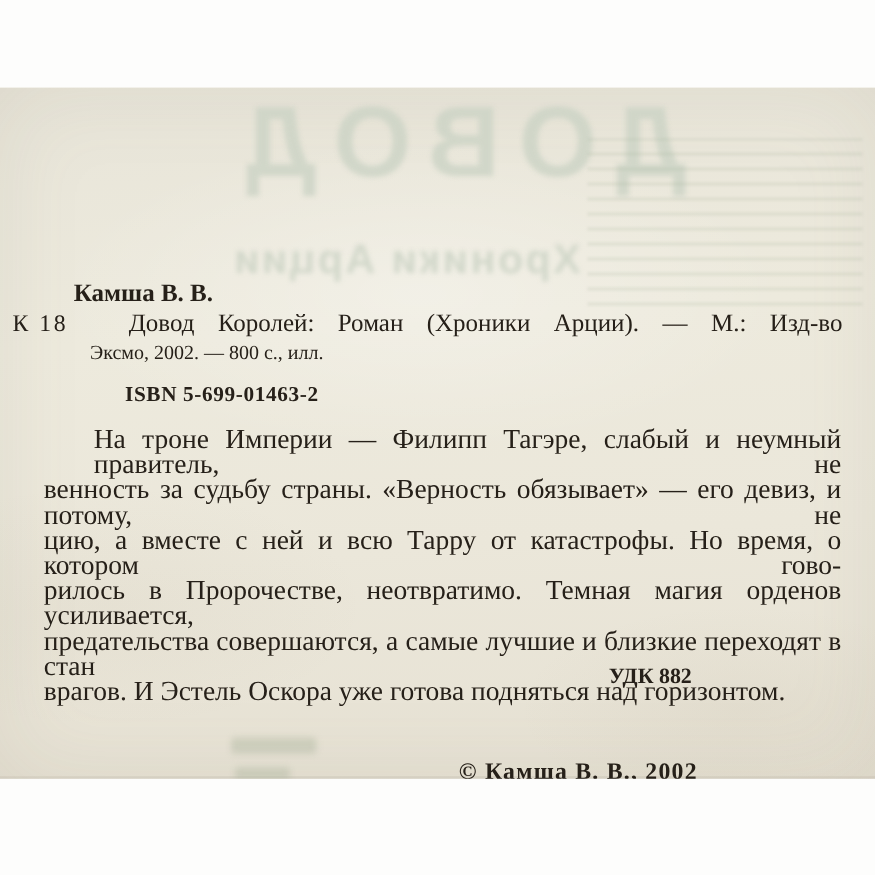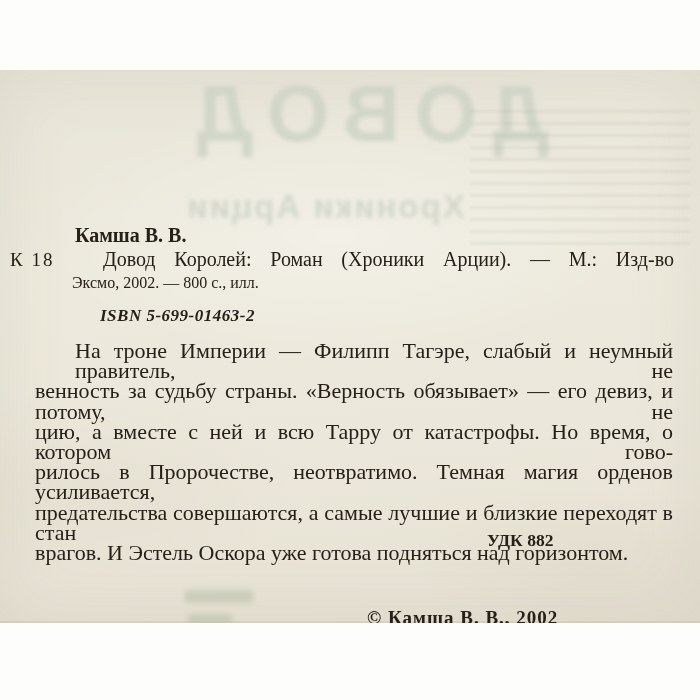--- a/index.html
+++ b/index.html
@@ -64,39 +64,39 @@
   }
   .ghost-mark{
     position:absolute;background:rgba(165,175,152,0.38);
     filter:blur(2.5px);border-radius:3px;pointer-events:none;
   }
   .ghost-mark.m1{left:185px;top:520px;width:68px;height:13px;}
   .ghost-mark.m2{left:188px;top:544px;width:44px;height:10px;}
 
   
   .author{
-    position:absolute;left:75px;top:154px;
+    position:absolute;left:59px;top:154px;
     font-size:20px;font-weight:bold;
   }
   .kcode{
     position:absolute;left:10px;top:179px;
     font-size:19px;letter-spacing:2px;
   }
   .bib1{
     position:absolute;left:103px;right:26px;top:178px;
     font-size:20px;
     text-align:justify;text-align-last:justify;
   }
   .bib2{
     position:absolute;left:72px;top:204px;
     font-size:16px;
   }
   .isbn{
     position:absolute;left:100px;top:236px;
-    font-size:17px;font-weight:bold;letter-spacing:0.5px;font-style:italic;
+    font-size:17px;font-weight:bold;letter-spacing:0.5px;
   }
   .annot{
     position:absolute;left:35px;right:27px;top:271px;
     font-size:22px;line-height:20.2px;
   }
   .annot .ln{text-align:justify;text-align-last:justify;}
   .annot .ln.first{padding-left:40px;}
   .annot .ln.last{text-align-last:left;}
   .udk{
     position:absolute;left:487px;top:460px;

